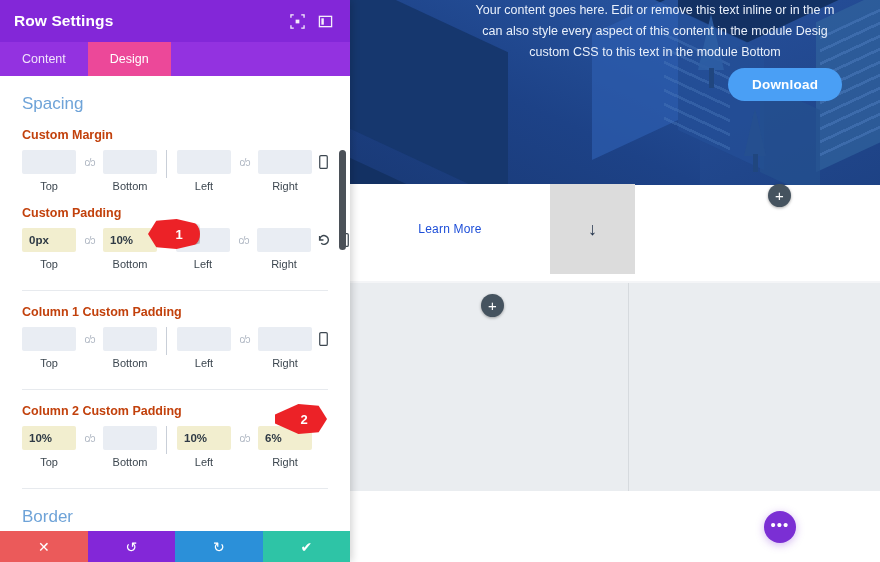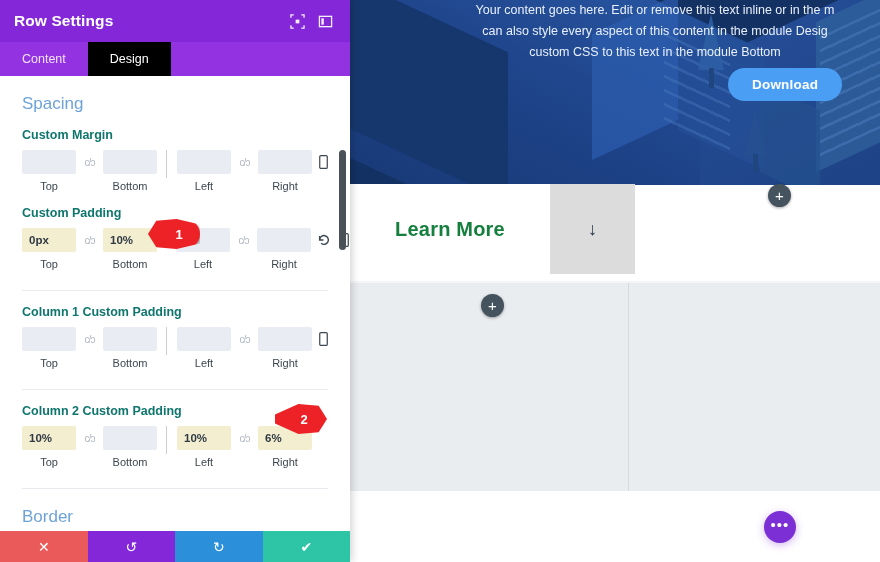--- a/index.html
+++ b/index.html
@@ -111,23 +111,23 @@
   .plus-col  { left: 481px; top: 294px; }
 
   .learnbar {
     position: absolute; left: 350px; top: 184px; width: 285px; height: 90px;
     background: #ffffff;
     display: flex; align-items: center;
   }
   .learn-label {
     flex: 1;
     text-align: center;
-    color: #15803d;
-    font-weight: bold;
-    font-size: 20px;
+    color: #1d4ed8;
+    font-weight: normal;
+    font-size: 12px;
     letter-spacing: .2px;
   }
   .learn-arrow {
     width: 85px; height: 90px;
     background: #dcdcdc;
     display: flex; align-items: center; justify-content: center;
     color: #22324a;
     font-size: 18px;
     cursor: pointer;
   }
@@ -182,21 +182,21 @@
   .tabs {
     height: 34px; background: #9332e0;
     display: flex;
   }
   .tab {
     padding: 0 22px;
     display: flex; align-items: center;
     color: #f1e3fb; font-size: 12.5px;
     cursor: pointer;
   }
-  .tab.active { background: #000000; color: #ffffff; }
+  .tab.active { background: #ec4899; color: #ffffff; }
 
   .panel-body {
     position: absolute; left: 0; top: 76px; width: 350px; height: 455px;
     overflow: hidden;
     background: #ffffff;
   }
   .scroll-track {
     position: absolute; right: 2px; top: 0; width: 7px; height: 455px;
     background: transparent;
   }
@@ -205,21 +205,21 @@
     background: #4b5158; border-radius: 4px;
     cursor: pointer;
   }
 
   .section-title {
     color: #6ea3d8; font-size: 17px;
     padding: 18px 0 0 22px;
   }
   .field-group { padding: 14px 22px 0 22px; }
   .group-label {
-    font-size: 12.5px; color: #0f766e; font-weight: bold;
+    font-size: 12.5px; color: #c2410c; font-weight: bold;
     margin-bottom: 8px;
   }
   .spacing-row { display: flex; align-items: flex-start; }
   .pair { display: flex; align-items: flex-start; }
   .cell { width: 54px; }
   .inp {
     height: 24px; border-radius: 2px;
     background: #e9edf3; border: none;
     font-size: 11.5px; font-weight: bold; color: #2f3a45;
     padding: 12px 7px; width: 54px;

